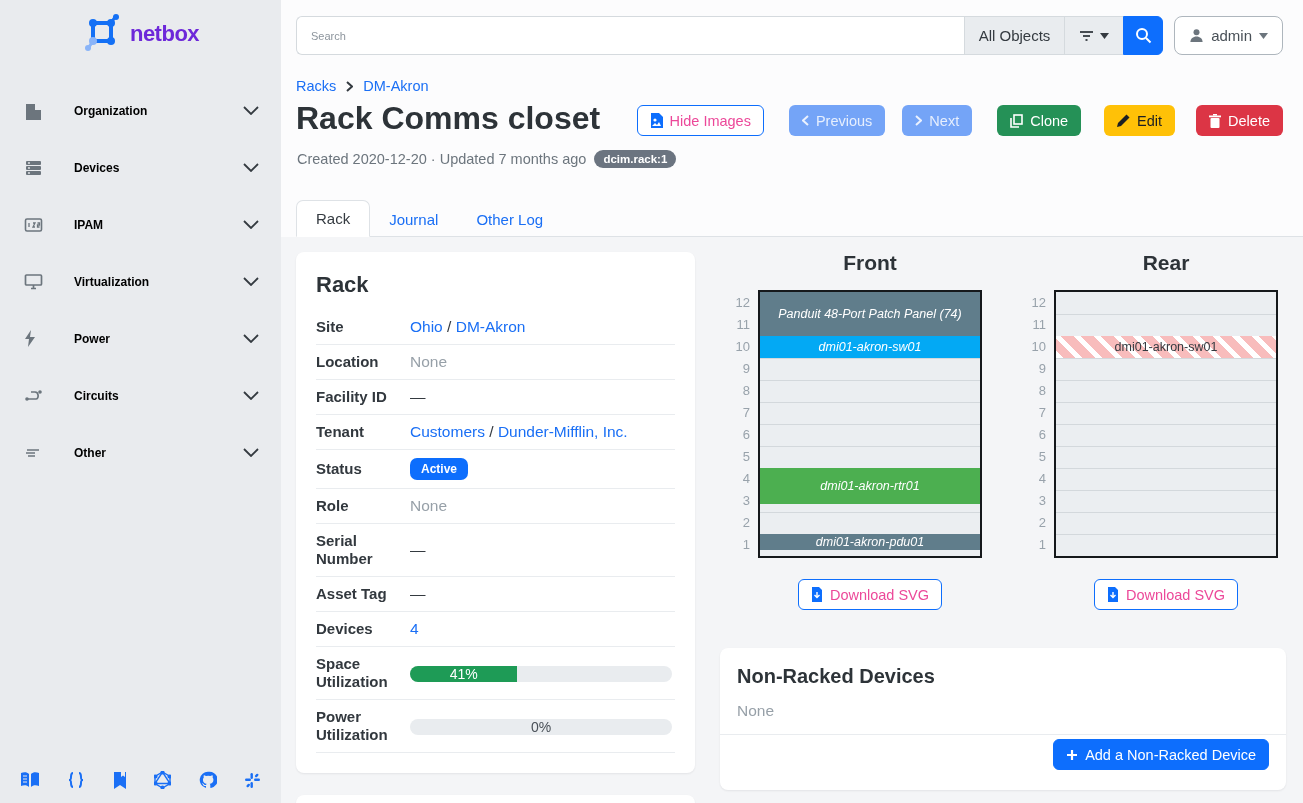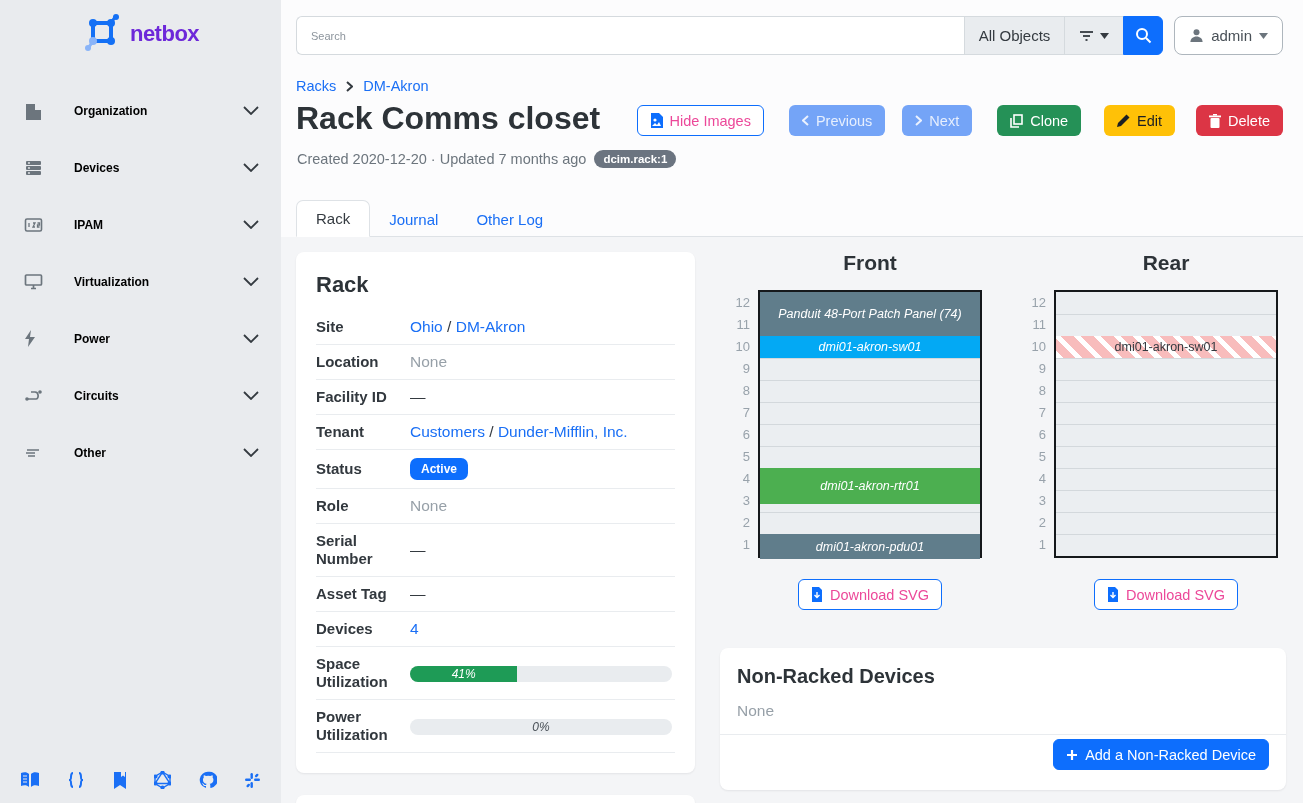--- a/index.html
+++ b/index.html
@@ -77,21 +77,21 @@
   .kv-table { margin-top:12px; }
   .kv-row { display:flex; padding:8px 0; border-bottom:1px solid #e9ecef; align-items:center; }
   .kv-row:last-child { border-bottom:1px solid #e9ecef; }
   .kv-label { width:94px; font-size:15px; font-weight:700; color:#32383e; line-height:1.2; }
   .kv-value { flex:1; font-size:15.5px; color:#343a40; padding-left:0; }
   .kv-value .lnk { color:#1a6ff5; cursor:pointer; }
   .kv-muted { color:#97a0a8; }
   .badge-active { display:inline-block; background:#0d6efd; color:#fff; font-size:12px;
     font-weight:700; padding:4px 11px; border-radius:7px; }
   .progress { width:262px; height:16px; background:#e9ecef; border-radius:8px; overflow:hidden;
-    font-size:12px; position:relative; margin-top:2px;font-style:italic; }
+    font-size:14px; position:relative; margin-top:2px; }
   .progress .fill { height:100%; background:#1e9b56; color:#fff; display:flex; align-items:center;
     justify-content:center; }
   .progress .zero { position:absolute; inset:0; display:flex; align-items:center;
     justify-content:center; color:#495057; }
 
   .card-sliver { left:15px; top:558px; width:399px; height:20px; border-radius:8px 8px 0 0; }
 
   
   .elev-title { position:absolute; width:224px; text-align:center; top:14px;
     font-size:21px; font-weight:700; color:#2d3338; }
@@ -526,21 +526,21 @@
         <div class="slot"></div>
         <div class="slot"></div>
         <div class="slot"></div>
         <div class="slot"></div>
         <div class="slot"></div>
         <div class="slot"></div>
         <div class="slot"></div>
         <div class="rdev" style="top: 0px; height: 44px; background: rgb(96, 125, 139); color: rgb(255, 255, 255);">Panduit 48-Port Patch Panel (74)</div>
         <div class="rdev" style="top: 44px; height: 22px; background: rgb(3, 169, 244); color: rgb(255, 255, 255);">dmi01-akron-sw01</div>
         <div class="rdev" style="top: 176px; height: 36px; background: rgb(76, 175, 80); color: rgb(255, 255, 255);">dmi01-akron-rtr01</div>
-        <div class="rdev" style="top: 242px; height: 25px; background: rgb(96, 125, 139); color: rgb(255, 255, 255);">dmi01-akron-pdu01</div>
+        <div class="rdev" style="top: 242px; height: 16px; background: rgb(96, 125, 139); color: rgb(255, 255, 255);">dmi01-akron-pdu01</div>
       </div>
     <div class="dl-wrap" style="left:477px;">
       <div class="btn btn-outline">
         <span>
           <svg width="12" height="15" viewBox="0 0 12 15" fill="#0d6efd">
             <path d="M1 0h7l3 3v12H1z"></path>
               <path d="M6 5v5M3.5 8L6 10.5 8.5 8" stroke="#fff" stroke-width="1.4" fill="none"></path>
           </svg>
         </span>
         <span>Download SVG</span>

